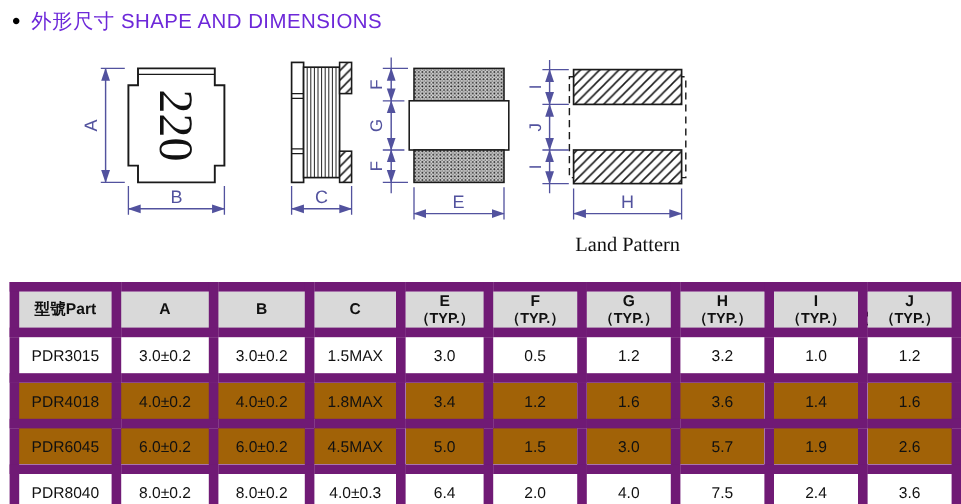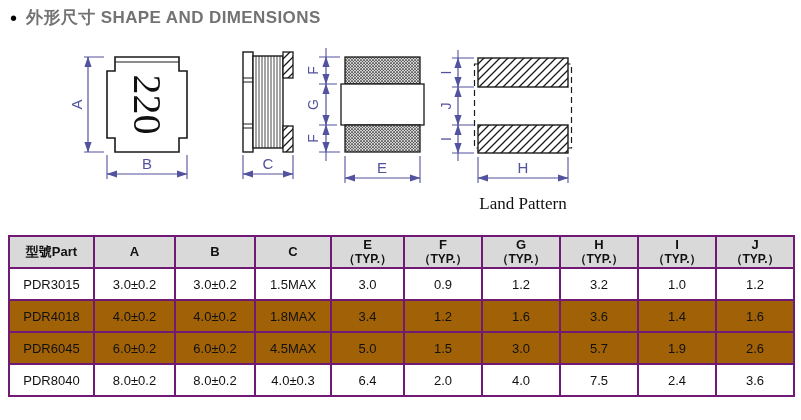--- a/index.html
+++ b/index.html
@@ -1,28 +1,28 @@
 <!DOCTYPE html>
 <html><head>
 <meta charset="utf-8">
 <style>
   html,body{margin:0;padding:0;background:#fff;}
   #page{position:relative;width:801px;height:420px;background:#ffffff;overflow:hidden;
         font-family:"Liberation Sans",sans-serif;color:#111;}
   
   #title-row{position:absolute;left:10px;top:6px;display:flex;align-items:center;gap:9px;}
   #title-bullet{font-size:20px;line-height:20px;color:#000;}
-  #page-title{font-size:17px;font-weight:700;letter-spacing:.4px;color:#737373;}
+  #page-title{font-size:17px;font-weight:400;letter-spacing:.4px;color:#6d28d9;}
   
   #drawings{position:absolute;left:0;top:38px;width:801px;height:182px;}
   
   #unit-note{position:absolute;right:8px;top:217px;font-size:13px;font-weight:700;color:#111;margin-top:40px;}
   
   #dim-table{position:absolute;left:8px;top:235px;border-collapse:collapse;table-layout:fixed;width:785px;}
-  #dim-table th,#dim-table td{border:2px solid #701a75;text-align:center;vertical-align:middle;
+  #dim-table th,#dim-table td{border:8px solid #701a75;text-align:center;vertical-align:middle;
       padding:0;font-size:13px;color:#111;overflow:hidden;}
   #dim-table th{background:#d9d9d9;font-weight:700;height:30px;line-height:1.1;}
   #dim-table td{height:30px;background:#fff;font-weight:400;}
   #dim-table tr.shade td{background:#a16207;}
   .hl{font-size:13px;font-weight:700;}
   .hs{font-size:12px;font-weight:700;}
   .part-cell{font-weight:700;}
 </style>
 </head>
 <body>
@@ -172,21 +172,21 @@
           </th>
       </tr>
     </thead>
     <tbody>
       <tr>
         <td class="part-cell">PDR3015</td>
         <td>3.0±0.2</td>
         <td>3.0±0.2</td>
         <td>1.5MAX</td>
         <td>3.0</td>
-        <td>0.9</td>
+        <td>0.5</td>
         <td>1.2</td>
         <td>3.2</td>
         <td>1.0</td>
         <td>1.2</td>
       </tr>
       <tr class="shade">
         <td class="part-cell">PDR4018</td>
         <td>4.0±0.2</td>
         <td>4.0±0.2</td>
         <td>1.8MAX</td>

